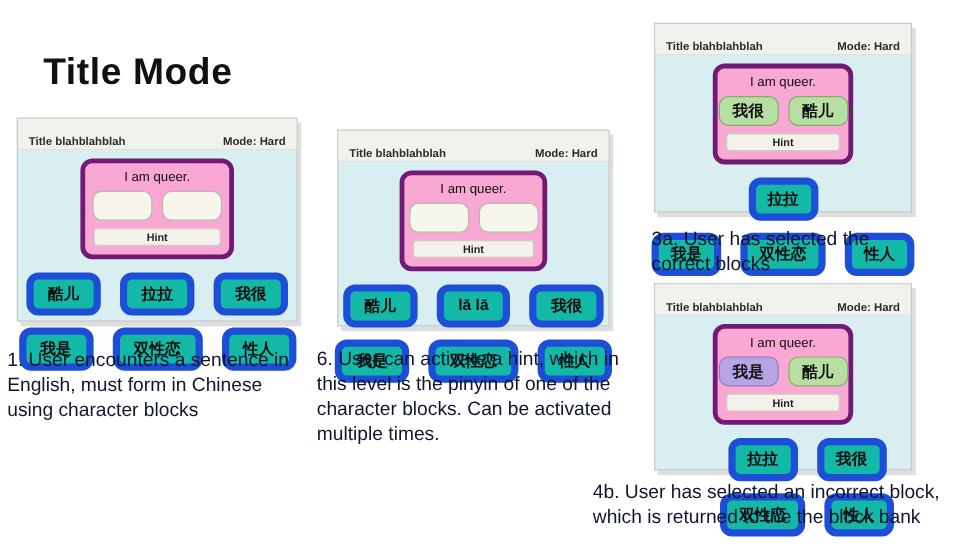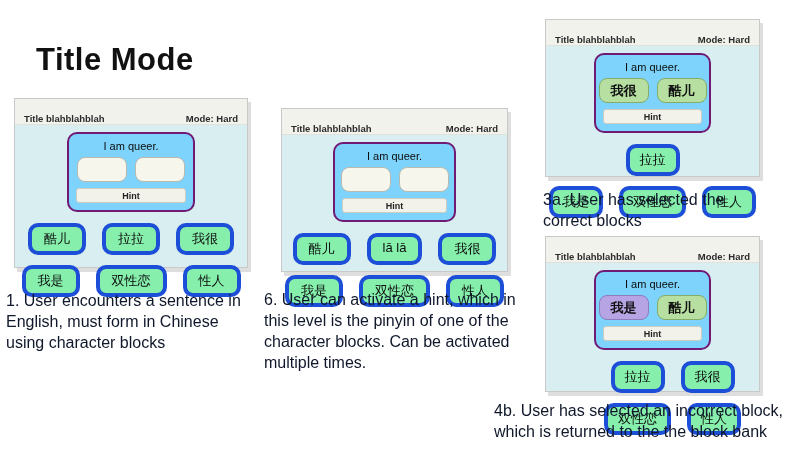--- a/index.html
+++ b/index.html
@@ -22,43 +22,43 @@
   .mock-4 { left:545px; top:236px; width:215px; height:156px; }
 
   .mock-header {
     background:var(--panel-header,#f1f2ec); height:26px; flex:0 0 26px;
     display:flex; justify-content:space-between; align-items:flex-end;
     padding:0 9px; font-size:9.5px; color:#2b2b2b; border-bottom:1px solid #e1e2da;font-weight:bold;
   }
   .mock-body { flex:1; display:flex; flex-direction:column; align-items:center; padding-top:7px; }
 
   .card {
-    background:#7dd3fc; border:2px solid #701a75; border-radius:10px;
+    background:#f9a8d4; border:4px solid #701a75; border-radius:10px;
     width:55%; padding:6px 7px 7px; display:flex; flex-direction:column; align-items:center;
   }
   .sentence { font-size:11px; color:#0c0c0c; margin-bottom:5px; }
   .slots { display:flex; gap:8px; justify-content:center; }
   .slot {
     width:50px; height:25px; background:#f6f6ec; border:1px solid #b9b9ae; border-radius:8px;
     display:flex; align-items:center; justify-content:center;
   }
   .slot.filled { font-size:13px; font-weight:700; color:#111; }
   .slot.correct   { background:var(--correct-block,#b6dfa1);   border-color:var(--correct-border,#84ad66); }
   .slot.incorrect { background:var(--incorrect-block,#b7a4e4); border-color:var(--incorrect-border,#8f7cbd); }
   .hint {
     margin-top:6px; width:100%; height:15px; background:#f2f2ea;
     border:1px solid #ccccc1; border-radius:3px; font-size:9px; color:#222;
     display:flex; align-items:center; justify-content:center; cursor:pointer;font-weight:bold;
   }
 
   .bank { margin-top:11px; display:flex; flex-direction:column; gap:10px; width:100%; }
   .bank-row { display:flex; justify-content:center; gap:16px; }
   .block {
-    background:#86efac; border:4px solid #1d4ed8; border-radius:10px;
-    padding:3px 12px; font-size:13px; font-weight:400; color:#0c0c0c; white-space:nowrap;
+    background:#14b8a6; border:6px solid #1d4ed8; border-radius:10px;
+    padding:3px 12px; font-size:13px; font-weight:700; color:#0c0c0c; white-space:nowrap;
   }
   .mock-3 .block, .mock-4 .block { padding:3px 10px; }
   .mock-4 .bank { transform:translateX(20px); }
 
   .caption {
     position:absolute; text-align:left; font-size:16px; line-height:21px;
     color:#0f172a; white-space:pre-line;
   }
   .cap-1  { left:6px;   top:290px; width:256px; }
   .cap-2  { left:264px; top:289px; width:262px; }

